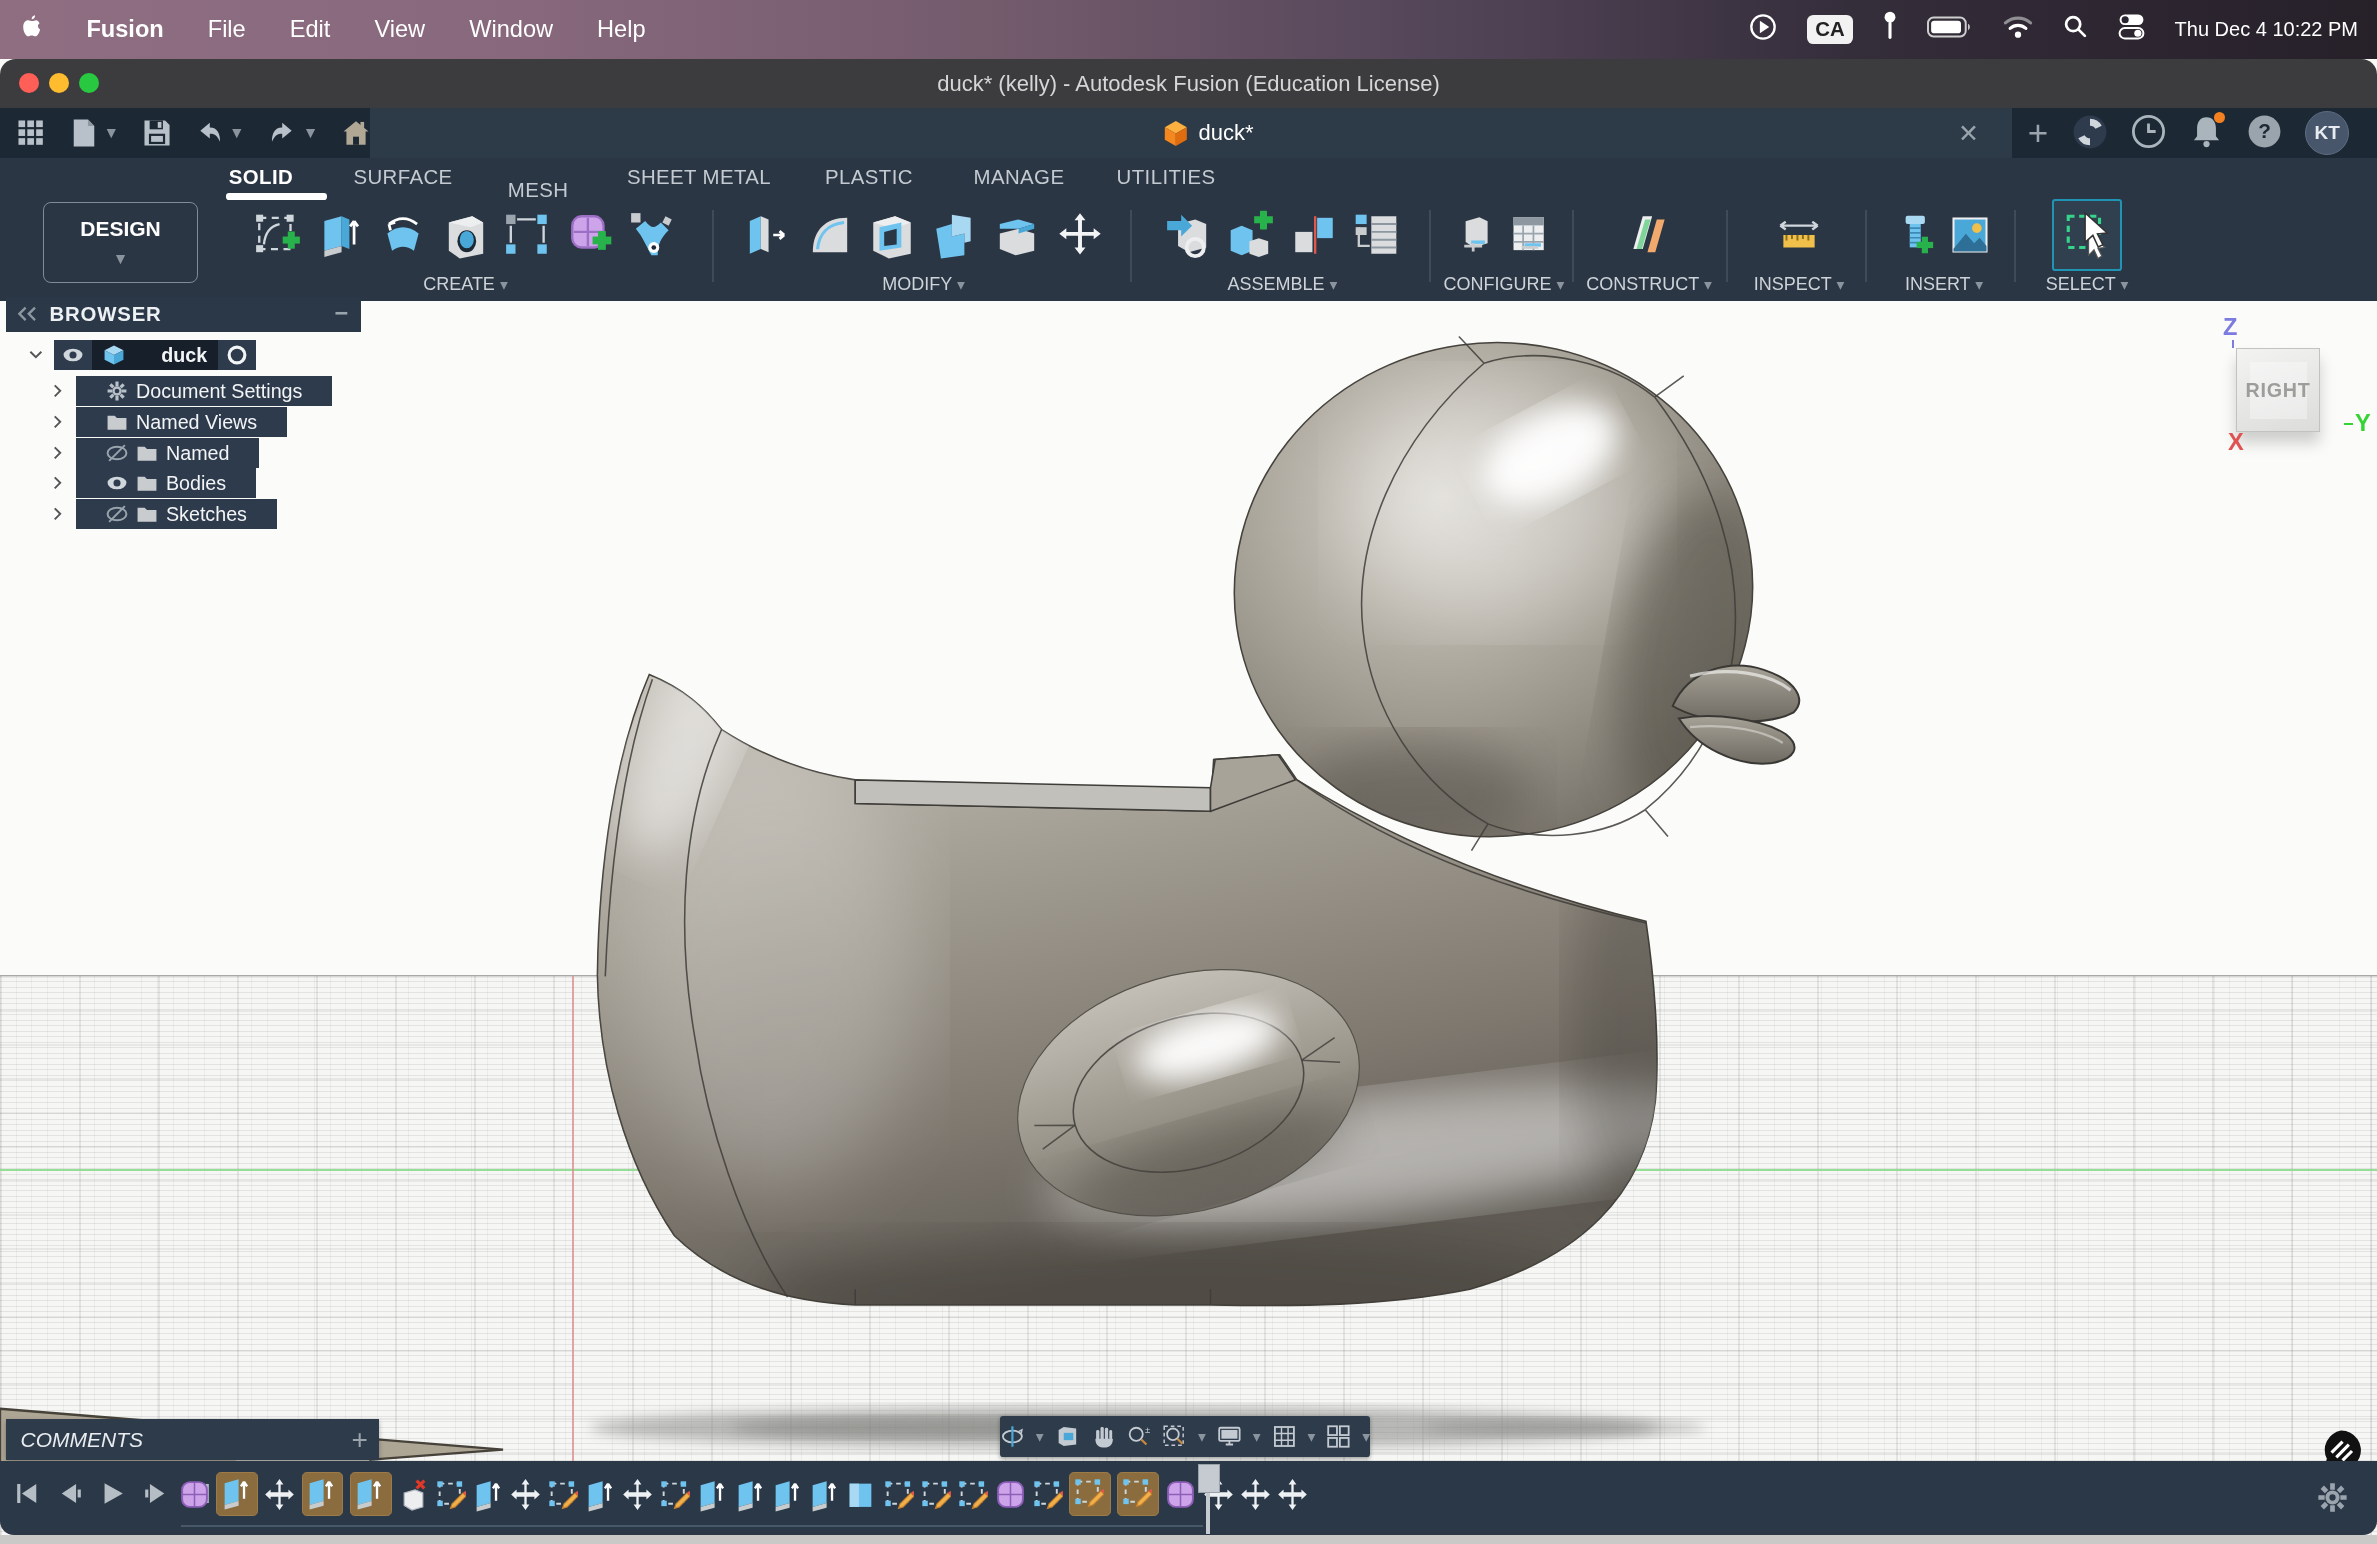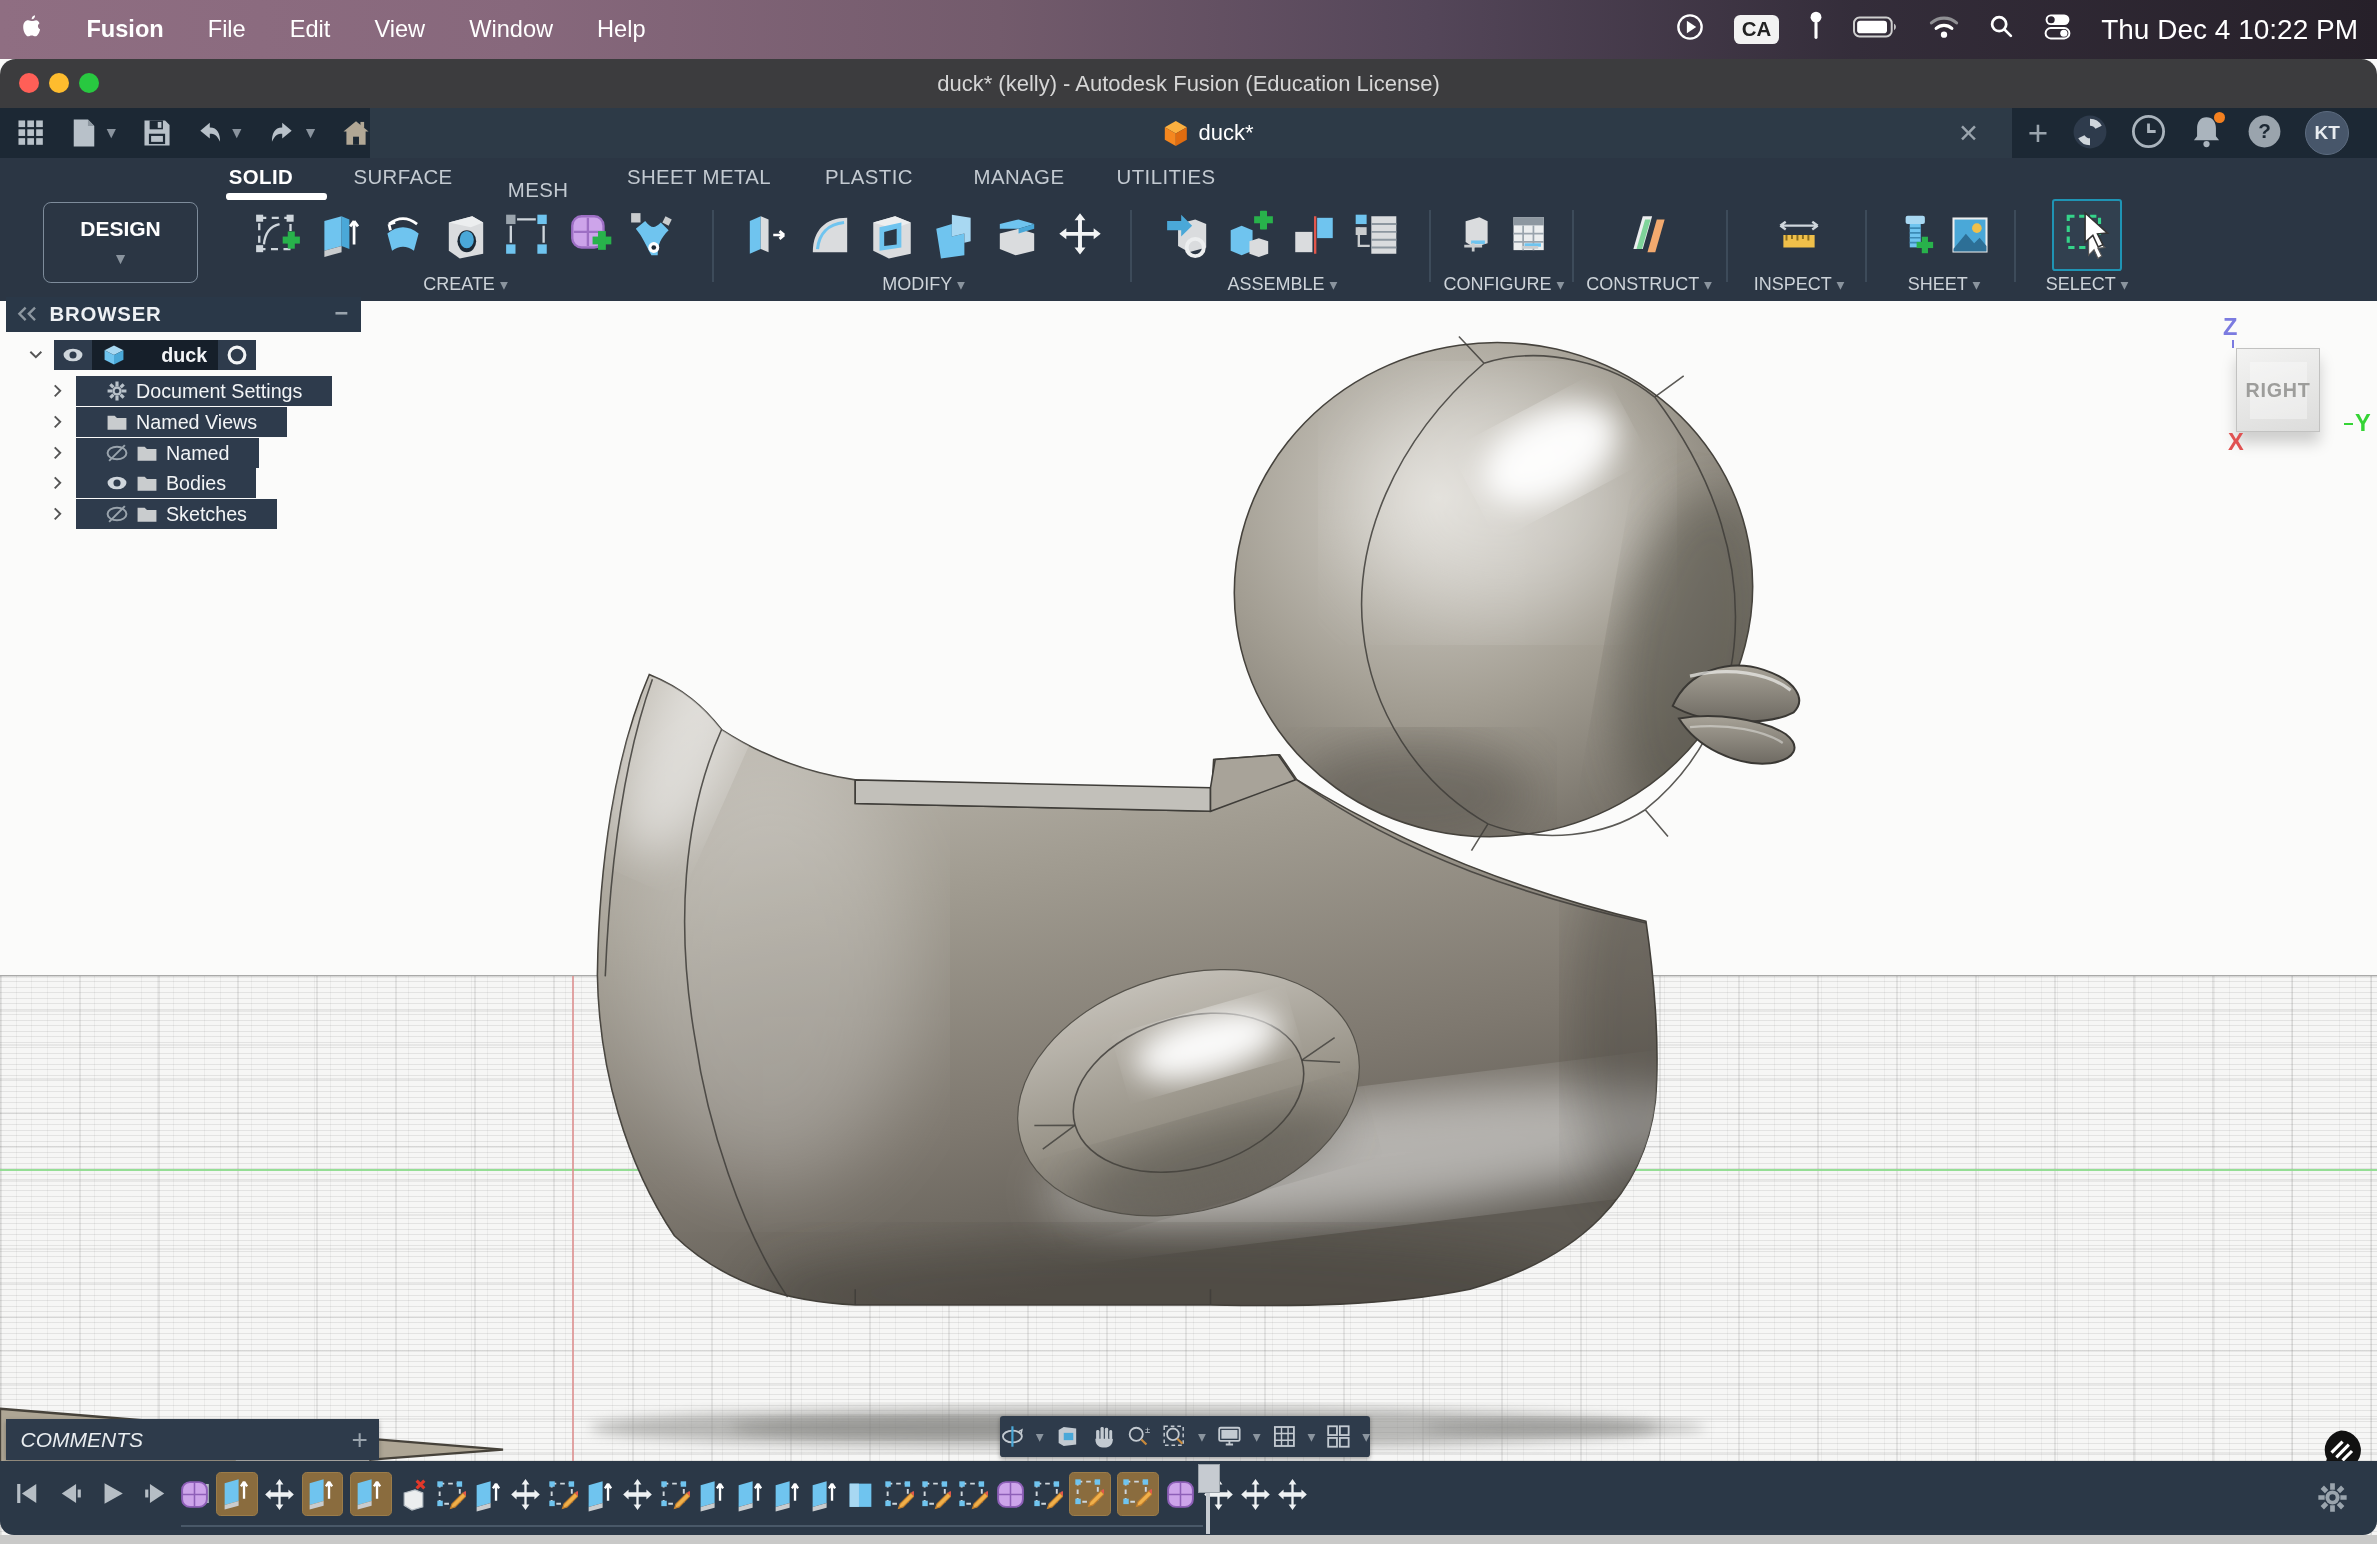--- a/index.html
+++ b/index.html
@@ -7,21 +7,21 @@
     font-family:"Liberation Sans",sans-serif;-webkit-font-smoothing:antialiased;}
   .abs{position:absolute;}
   
   #menubar{left:0;top:0;width:2377px;height:59px;
     background:linear-gradient(90deg,#8f6e82 0%,#87687c 22%,#735b6c 42%,#544659 60%,#342d3a 78%,#262029 100%);
     display:flex;align-items:center;color:#fff;font-size:23.6px;}
   .mb-item{padding:0 22px;}
   .mb-app{font-weight:bold;}
   #mb-status{position:absolute;right:19px;top:0;height:59px;display:flex;align-items:center;gap:30px;color:#fff;}
   .ca-badge{background:#f2f2f2;color:#222;font-weight:bold;font-size:20.4px;border-radius:6.3px;padding:3.1px 7.9px;}
-  #mb-clock{font-size:28px;}
+  #mb-clock{font-size:20px;}
   
   #titlebar{left:0;top:59px;width:2377px;height:49px;background:#3c3c3e;border-radius:15.7px 15.7px 0 0;
     display:flex;align-items:center;justify-content:center;color:#d6d6d6;font-size:22px;}
   .tl{width:20.4px;height:20.4px;border-radius:50%;position:absolute;top:14px;}
   
   #tabrow{left:0;top:108px;width:2377px;height:50px;background:#2d3a47;}
   #quickbar{left:0;top:0;width:370px;height:50px;background:#1c2834;display:flex;align-items:center;gap:23.6px;padding-left:17.3px;box-sizing:border-box;}
   #tabrow-right{right:0;top:0;width:365px;height:50px;background:#1c2834;display:flex;align-items:center;gap:23.6px;padding-left:15.7px;box-sizing:border-box;}
   #doctab{left:370px;top:0;width:1643px;height:50px;display:flex;align-items:center;color:#fff;font-size:22px;}
   .cube-ic{width:23.6px;height:27px;margin:0 11px 0 794px;}
@@ -404,21 +404,21 @@
             <path d="M20 22 h16 M20 29 h16 M20 36 h16 M20 43 h16" stroke="#3d8ab5" stroke-width="2.5"></path>
             <rect x="30" y="42" width="24" height="9" fill="#28b24b"></rect>
             <rect x="37.5" y="34.5" width="9" height="24" fill="#28b24b"></rect>
           </svg>
         <svg class="ri-sm" viewBox="0 0 64 64">
             <rect x="8" y="8" width="48" height="48" fill="#4aa8d8" stroke="#eceeef" stroke-width="3"></rect>
             <circle cx="42" cy="22" r="7" fill="#f0c04a"></circle>
             <path d="M8 52 L26 30 L38 44 L46 36 L56 48 V56 H8 Z" fill="#2d6f96"></path>
           </svg>
       </div>
-      <div class="slabel"><span>SHEET</span> <span class="caret">▾</span></div>
+      <div class="slabel"><span>INSERT</span> <span class="caret">▾</span></div>
     </div>
     <div class="vsep" style="left:2014px;"></div>
 
     <div class="sec" style="left:2024px;width:126px;">
       <div class="icons">
         <div id="select-box">
           <svg width="50" height="50" viewBox="0 0 64 64">
               <rect x="8" y="8" width="40" height="40" fill="none" stroke="#35d48a" stroke-width="4" stroke-dasharray="8 6"></rect>
               <path d="M34 28 L34 58 L41 51 L46 62 L51 59 L46 49 L55 48 Z" fill="#fff" stroke="#555" stroke-width="1.5"></path>
             </svg>

